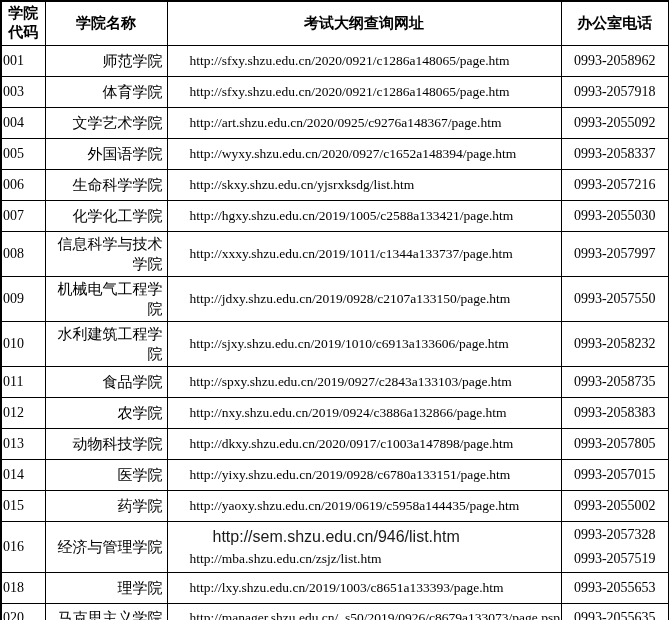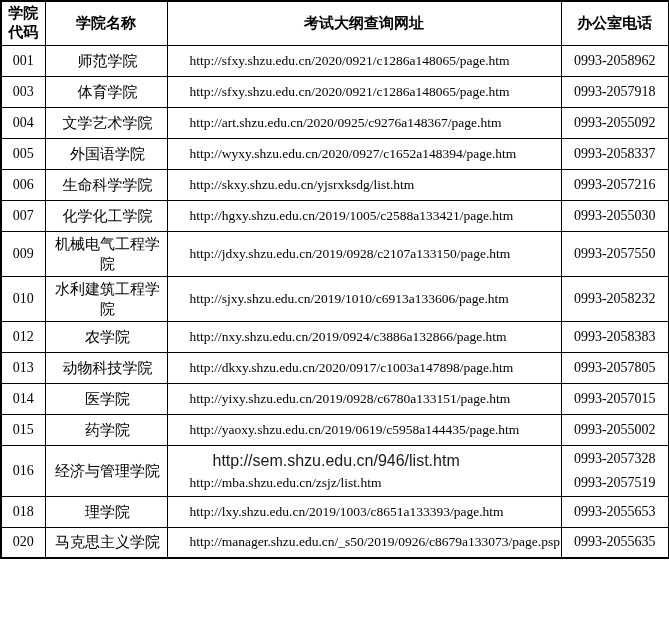--- a/index.html
+++ b/index.html
@@ -35,27 +35,27 @@
     font-size: 15px;
     text-align: center;
     padding: 2px 2px;
     line-height: 19px;
   }
   .code-col  { width: 44px; }
   .name-col  { width: 122px; margin-top: 32px; }
   .url-col   { width: 394px; }
   .phone-col { width: 108px; }
   td.code-cell {
-    text-align: center;
+    text-align: left;
     font-family: "Liberation Serif", serif;
     font-size: 14px;
     margin-top: 12px;
   }
   td.name-cell {
-    text-align: center;
+    text-align: right;
     padding: 2px 4px 2px 7px;
     font-size: 15px;
     line-height: 20px;
   }
   td.url-cell {
     text-align: left;
     padding: 2px 4px 2px 22px;
     font-family: "Liberation Serif", serif;
     font-size: 13.5px;
     line-height: 20px;
@@ -150,37 +150,57 @@
           <td class="code-cell">007</td>
           <td class="name-cell">化学化工学院</td>
           <td class="url-cell">
             <div class="url-line">http://hgxy.shzu.edu.cn/2019/1005/c2588a133421/page.htm</div>
           </td>
           <td class="phone-cell">
             <div>0993-2055030</div>
           </td>
         </tr>
         <tr>
+          <td class="code-cell">008</td>
+          <td class="name-cell">信息科学与技术学院</td>
+          <td class="url-cell">
+            <div class="url-line">http://xxxy.shzu.edu.cn/2019/1011/c1344a133737/page.htm</div>
+          </td>
+          <td class="phone-cell">
+            <div>0993-2057997</div>
+          </td>
+        </tr>
+        <tr>
           <td class="code-cell">009</td>
           <td class="name-cell">机械电气工程学院</td>
           <td class="url-cell">
             <div class="url-line">http://jdxy.shzu.edu.cn/2019/0928/c2107a133150/page.htm</div>
           </td>
           <td class="phone-cell">
             <div>0993-2057550</div>
           </td>
         </tr>
         <tr>
           <td class="code-cell">010</td>
           <td class="name-cell">水利建筑工程学院</td>
           <td class="url-cell">
             <div class="url-line">http://sjxy.shzu.edu.cn/2019/1010/c6913a133606/page.htm</div>
           </td>
           <td class="phone-cell">
             <div>0993-2058232</div>
+          </td>
+        </tr>
+        <tr>
+          <td class="code-cell">011</td>
+          <td class="name-cell">食品学院</td>
+          <td class="url-cell">
+            <div class="url-line">http://spxy.shzu.edu.cn/2019/0927/c2843a133103/page.htm</div>
+          </td>
+          <td class="phone-cell">
+            <div>0993-2058735</div>
           </td>
         </tr>
         <tr>
           <td class="code-cell">012</td>
           <td class="name-cell">农学院</td>
           <td class="url-cell">
             <div class="url-line">http://nxy.shzu.edu.cn/2019/0924/c3886a132866/page.htm</div>
           </td>
           <td class="phone-cell">
             <div>0993-2058383</div>

